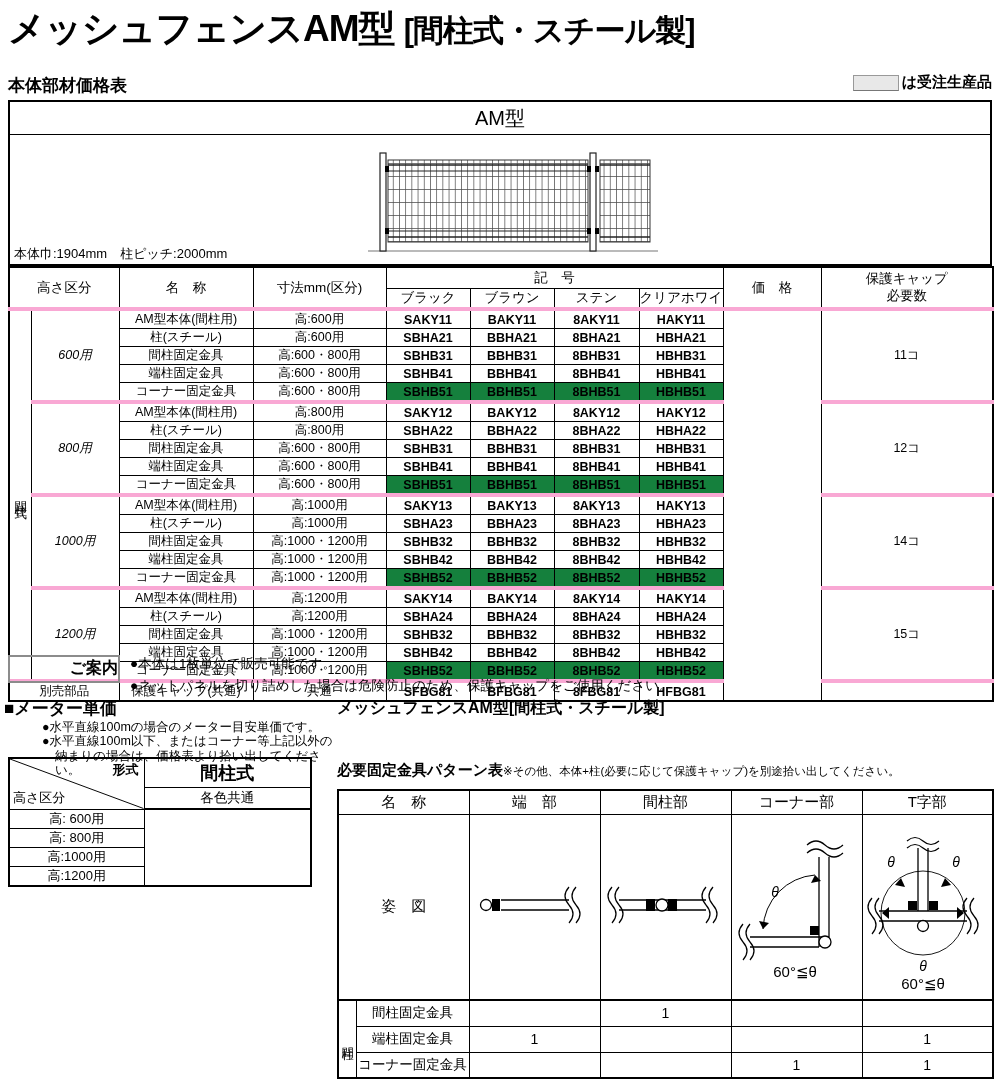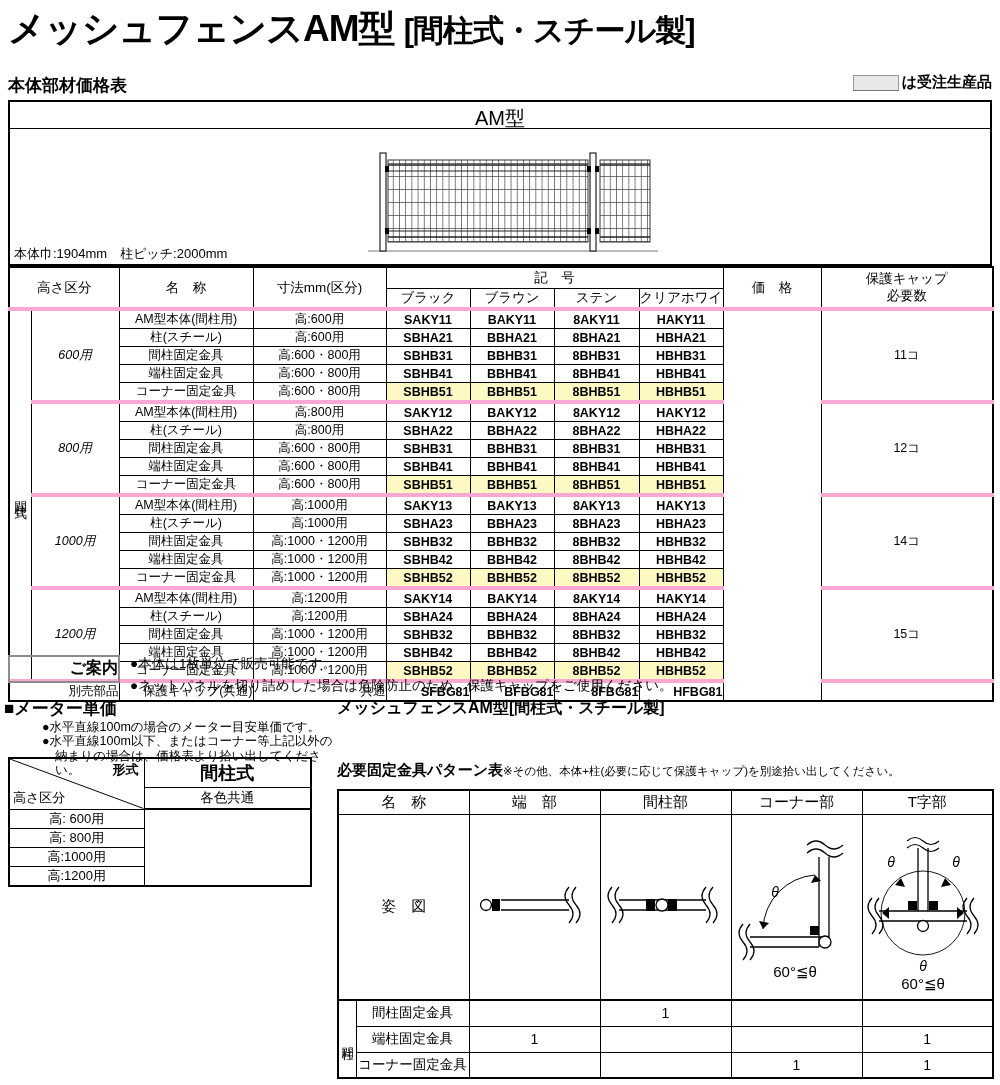--- a/index.html
+++ b/index.html
@@ -11,40 +11,40 @@
   
   .main-title { position:absolute; left:8px; top:4px; font-size:37px; font-weight:bold; letter-spacing:-1px; white-space:nowrap; }
   .main-title .suffix { font-size:31px; }
   .section-label { position:absolute; left:8px; top:74px; font-size:17px; font-weight:bold; }
   .legend { position:absolute; right:8px; top:73px; display:flex; align-items:center; gap:3px; }
   .legend-swatch { width:46px; height:16px; background:#e8e8e8; border:1px solid #999; border-bottom-color:#777; }
   .legend-text { font-size:15px; font-weight:bold; }
 
   
   .am-box { position:absolute; left:8px; top:100px; width:984px; height:166px; border:2px solid #000; }
-  .am-box-title { height:27px; line-height:33px; border-bottom:1px solid #000; text-align:center; font-size:20px; }
+  .am-box-title { height:33px; line-height:33px; border-bottom:1px solid #000; text-align:center; font-size:20px; }
   .fence-wrap { position:absolute; left:358px; top:48px; }
   .am-caption { position:absolute; left:4px; bottom:1px; font-size:13px; }
 
   
   .price-table { position:absolute; left:8px; top:266px; width:984px; border-collapse:collapse; table-layout:fixed; border:2px solid #000; }
   .price-table th, .price-table td { border:1px solid #000; text-align:center; vertical-align:middle; white-space:nowrap; overflow:hidden; padding:0; }
   .price-table thead th { font-weight:normal; font-size:13.5px; height:21px; }
   .price-table thead { border-bottom:2.5px solid #000; }
   .cap-header { font-size:13px; line-height:1.2; }
   .price-table tbody td { height:16px; font-size:12.5px; }
   tr.group-start > td { border-top:4px solid #f9a8d4; }
   .vcell { writing-mode:vertical-rl; font-size:13px; letter-spacing:3px; text-align:center; }
   .height-cell { font-size:14px;font-style:italic; }
   .name-cell { font-size:12.5px; }
   .dim-cell { font-size:12.5px; }
   .code-cell { font-weight:bold; font-size:12.5px; }
-  .code-cell.shaded { background:#fef9c3; }
+  .code-cell.shaded { background:#15803d; }
   .cap-cell { font-size:14px; }
-  .extra-row td { height:18px;text-align:right; }
+  .extra-row td { height:18px; }
   .extra-label { font-size:13px; }
 
   
   .guide { position:absolute; left:8px; top:653px; }
   .guide-label { position:absolute; left:0; top:2px; width:112px; text-align:right; border:2px solid #8c8c8c; font-size:16px; font-weight:bold; padding:1px 0 2px; }
   .guide-notes { position:absolute; left:122px; top:0; width:700px; font-size:13.5px; line-height:1.6; white-space:nowrap; }
 
   
   .meter-heading { position:absolute; left:4px; top:697px; font-size:17px; font-weight:bold; }
   .meter-notes { position:absolute; left:6px; top:720px; width:336px; }

